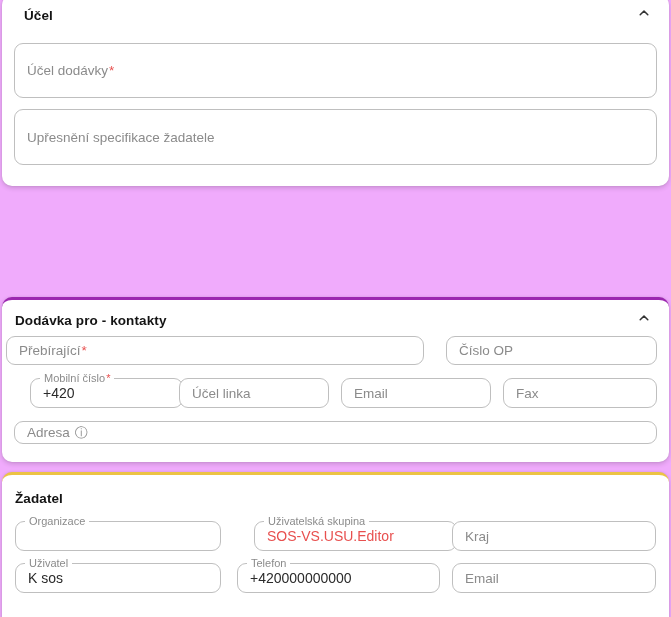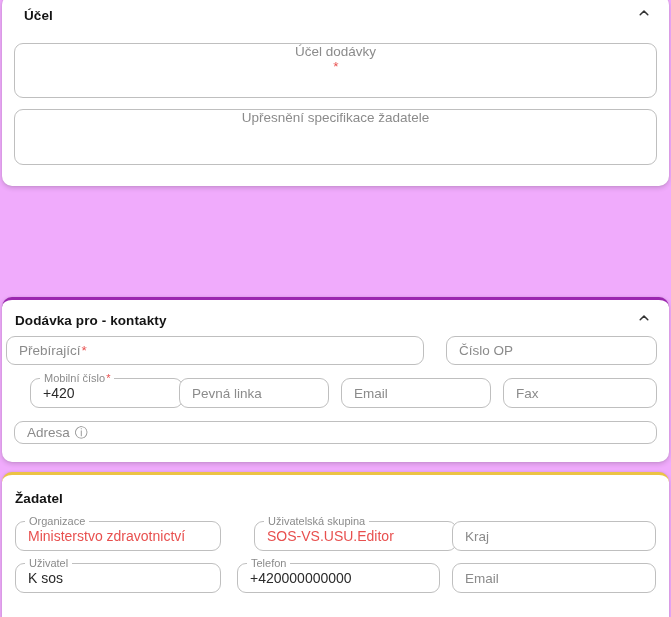--- a/index.html
+++ b/index.html
@@ -25,21 +25,21 @@
   }
 
   .field {
     position:absolute; border:1px solid #bfbfbf; border-radius:9px; background:#fff;
     display:flex; align-items:center; padding:0 12px; cursor:text;
   }
   .field .ph { color:#8b8b8b; font-size:13.5px; white-space:nowrap; }
   .field .val { color:#2a2a2a; font-size:14px; white-space:nowrap; }
   .field .val.red { color:#e8504f; }
   .req { color:#e8504f; font-size:13.5px; margin-left:1px; }
-  .textarea-field { align-items:center;flex-direction:column; }
+  .textarea-field { align-items:center; }
 
   .float-label {
     position:absolute; top:-8px; left:9px; background:#fff; padding:0 4px;
     font-size:11px; color:#8b8b8b; line-height:14px; white-space:nowrap;
   }
   .float-label .req { font-size:11px; }
 
   .info-glyph { color:#8b8b8b; font-size:13px; margin-left:5px; }
 </style>
 </head>
@@ -82,41 +82,40 @@
     </div>
     <div class="field" style="left:444px; right:12px; top:36px; height:29px;">
       <span class="ph">Číslo OP</span>
     </div>
 
     <div class="field" style="left:28px; width:153px; top:78px; height:30px;">
       <span class="float-label"><span>Mobilní číslo</span><span class="req">*</span></span>
       <span class="val">+420</span>
     </div>
     <div class="field" style="left:177px; width:150px; top:78px; height:30px;">
-      <span class="ph">Pevná linka</span>
+      <span class="ph">Účel linka</span>
     </div>
     <div class="field" style="left:339px; width:150px; top:78px; height:30px;">
       <span class="ph">Email</span>
     </div>
     <div class="field" style="left:501px; right:12px; top:78px; height:30px;">
       <span class="ph">Fax</span>
     </div>
 
     <div class="field" style="left:12px; right:12px; top:121px; height:23px;">
       <span class="ph">Adresa</span>
       <span class="info-glyph">ⓘ</span>
     </div>
   </section>
 
   <section class="card accent-orange" style="top:472px; height:158px;">
     <h2 class="card-title" style="left:13px; top:16px;">Žadatel</h2>
 
     <div class="field" style="left:13px; width:206px; top:46px; height:30px;">
       <span class="float-label">Organizace</span>
-      <span class="val red">Ministerstvo zdravotnictví</span>
     </div>
     <div class="field" style="left:235px; width:203px; top:46px; height:30px;margin-left:17px;">
       <span class="float-label">Uživatelská skupina</span>
       <span class="val red">SOS-VS.USU.Editor</span>
     </div>
     <div class="field" style="left:450px; right:13px; top:46px; height:30px;">
       <span class="ph">Kraj</span>
     </div>
 
     <div class="field" style="left:13px; width:206px; top:88px; height:30px;">

